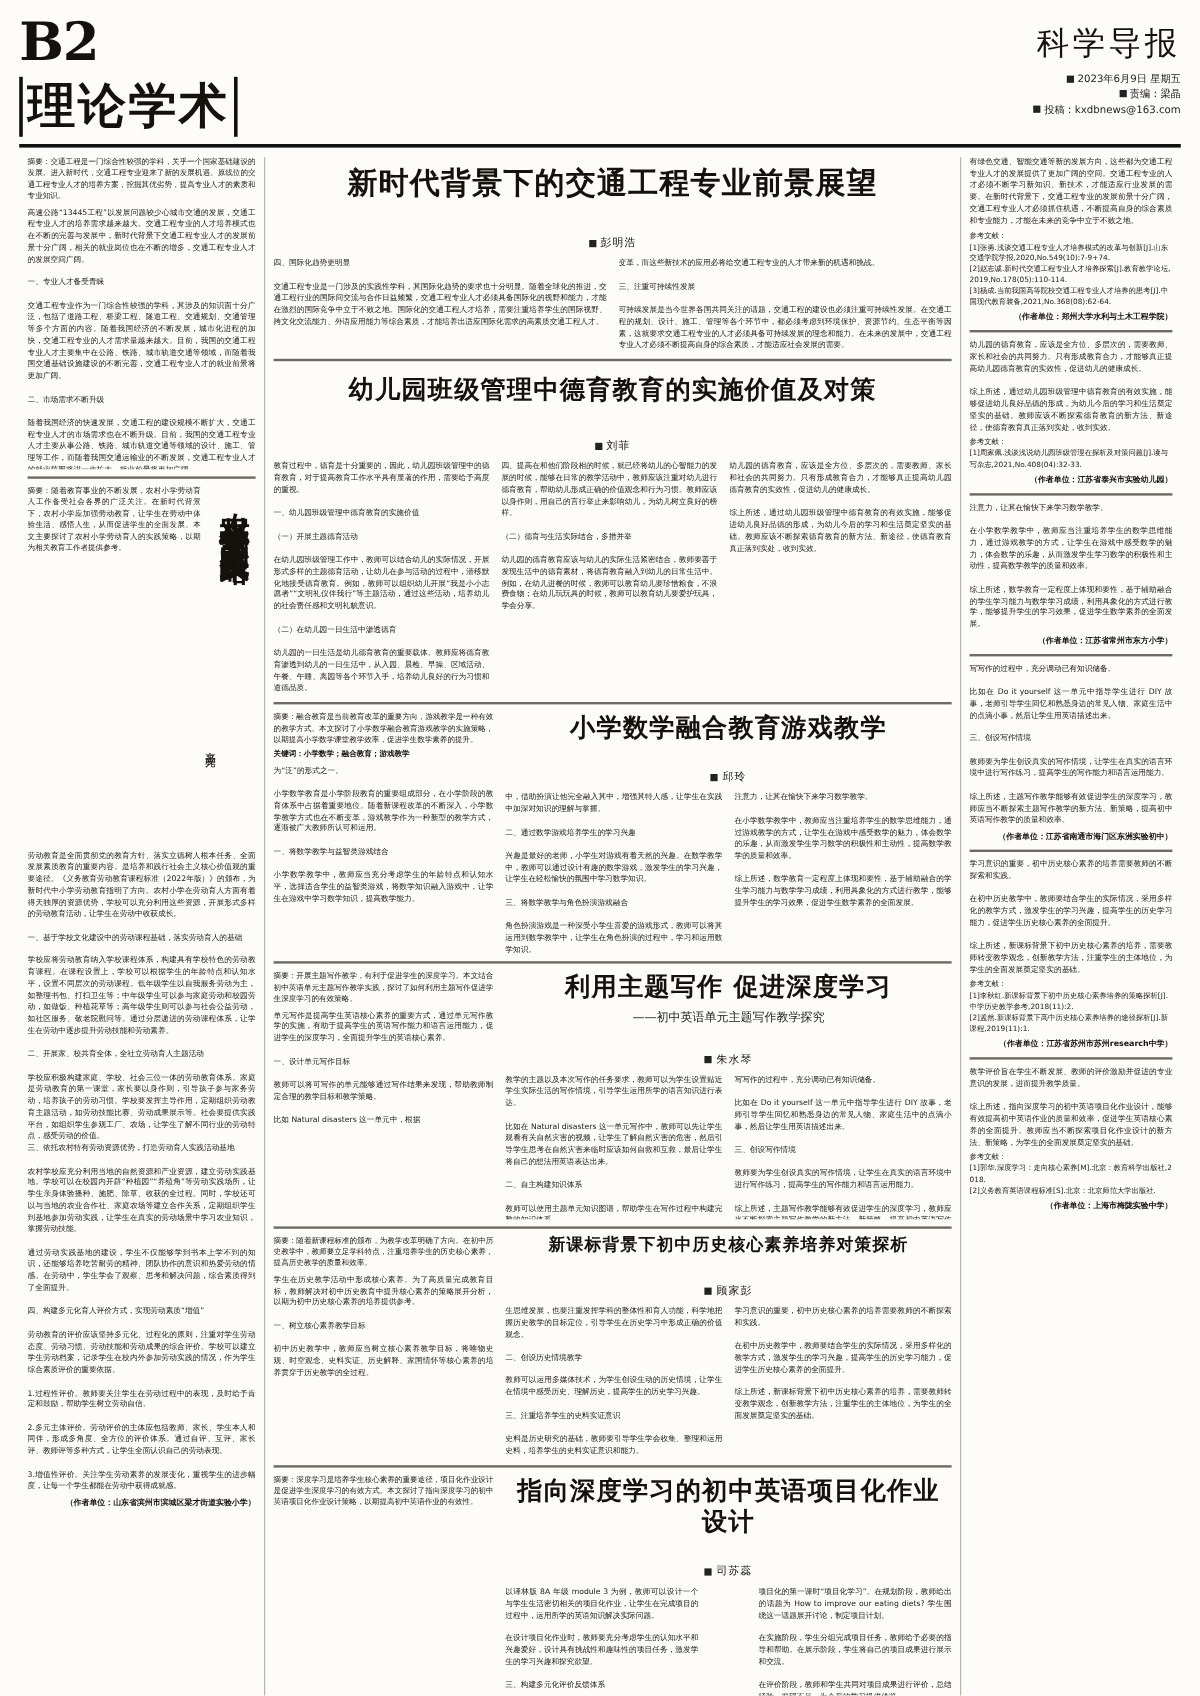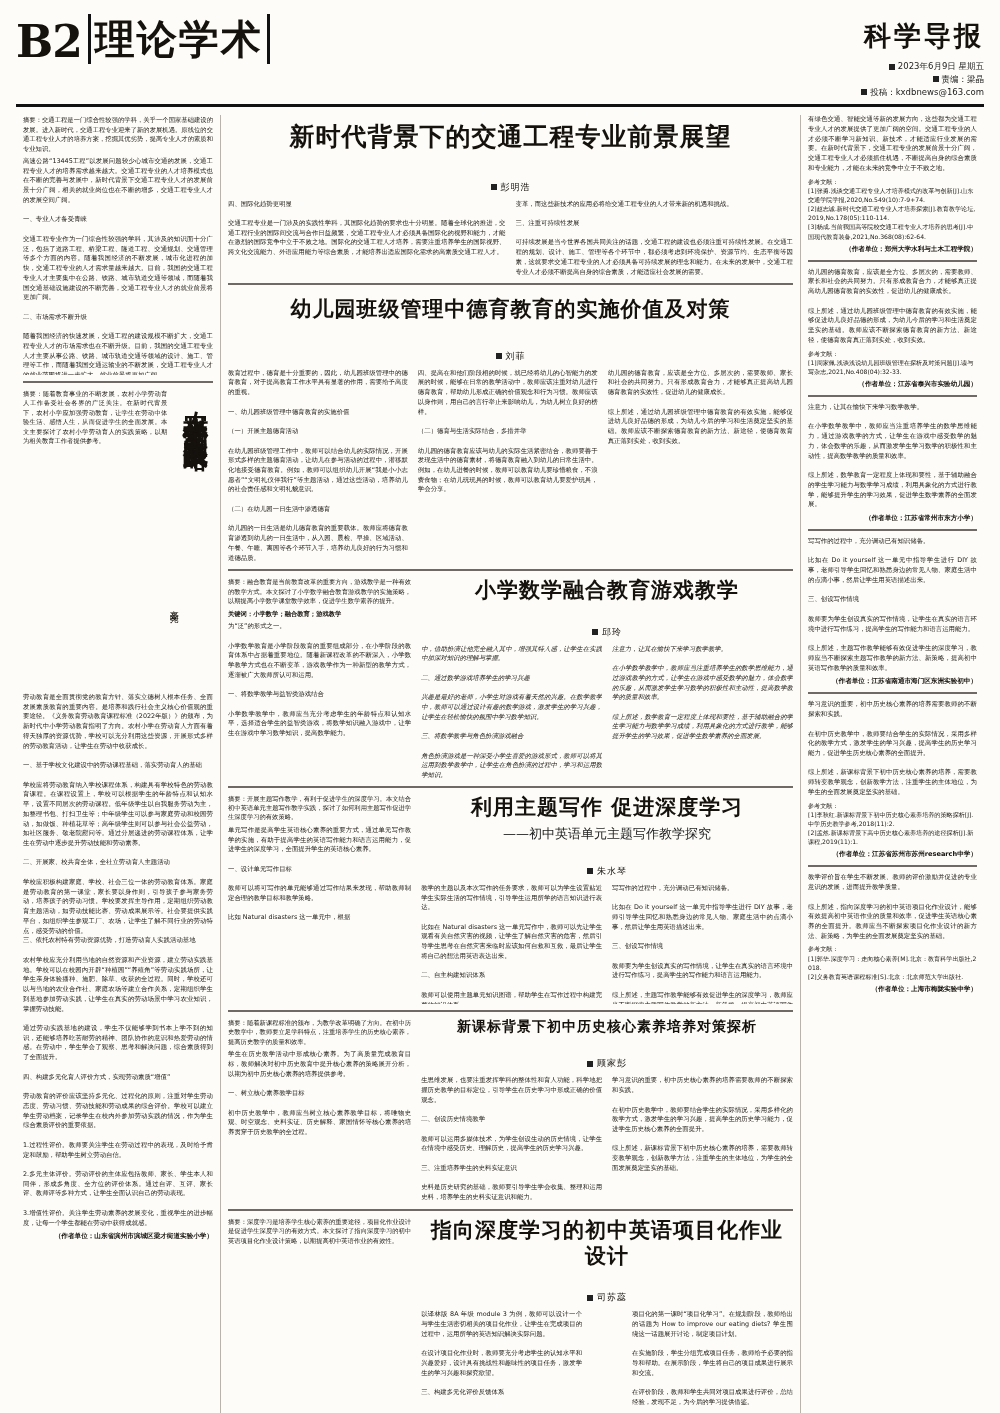--- a/index.html
+++ b/index.html
@@ -7,26 +7,26 @@
     width:1000px;height:1413px;
     font-family:"DejaVu Sans","Liberation Sans",sans-serif;
     color:#15110d;
     position:relative;
     overflow:hidden;
   }
   .page{position:absolute;inset:0;padding:14px 16px;box-sizing:border-box;}
 
   
   .masthead{display:flex;align-items:flex-start;justify-content:space-between;border-bottom:3px solid #111;padding-bottom:6px;}
-  .mast-left{display:flex;align-items:flex-end;gap:6px;}
+  .mast-left{display:flex;align-items:flex-start;gap:6px;flex-direction:column;}
   .page-no{font-family:"DejaVu Serif","Liberation Serif",serif;font-size:44px;font-weight:bold;letter-spacing:-1px;line-height:1;}
   .section-title{display:flex;align-items:center;border-left:3px solid #111;border-right:3px solid #111;padding:0 4px;height:50px;}
   .section-title span{font-size:40px;font-weight:bold;font-family:"DejaVu Serif","Liberation Serif",serif;line-height:1;letter-spacing:2px;}
   .mast-right{text-align:right;padding-top:4px;}
-  .paper-name{font-family:"DejaVu Serif","Liberation Serif",serif;font-size:27px;font-weight:bold;letter-spacing:3px;margin-bottom:6px;}
+  .paper-name{font-family:"DejaVu Serif","Liberation Serif",serif;font-size:27px;font-weight:normal;letter-spacing:3px;margin-bottom:6px;}
   .meta-line{font-size:8.5px;color:#222;line-height:1.5;white-space:nowrap;}
   .meta-line .sq{display:inline-block;width:6px;height:6px;background:#222;margin-right:3px;vertical-align:middle;}
 
   
   .content{display:flex;gap:0;margin-top:8px;height:1310px;}
   .col{box-sizing:border-box;padding:0 7px;}
   .col.c1{width:205px;border-right:1px solid #b9b4ab;}
   .col.c2{width:580px;border-right:1px solid #b9b4ab;}
   .col.c3{width:183px;}
 
@@ -47,21 +47,21 @@
 
   
   .headline{
     font-family:"DejaVu Serif","Liberation Serif",serif;
     font-weight:bold;text-align:center;line-height:1.25;
     letter-spacing:1px;
   }
   .h-main{font-size:25px;margin:6px 0 6px;}
   .h-mid{font-size:21px;margin:5px 0 5px;}
   .h-small{font-size:14px;margin:5px 0 5px;}
-  .subhead{font-size:13px;text-align:center;color:#222;margin-bottom:4px;}
+  .subhead{font-size:10px;text-align:center;color:#222;margin-bottom:4px;}
   .byline{text-align:center;font-size:9px;margin-bottom:6px;letter-spacing:1px;margin-top:22px;}
   .byline .mark{display:inline-block;width:6px;height:6px;background:#222;margin-right:4px;vertical-align:middle;}
 
   
   .vert-head{
     writing-mode:vertical-rl;text-orientation:upright;
     font-family:"DejaVu Serif","Liberation Serif",serif;
     font-size:25px;font-weight:bold;letter-spacing:3px;line-height:1.15;
     height:300px;margin:2px 4px 2px 0;
   }
@@ -202,21 +202,21 @@
 
 小学数学教育是小学阶段教育的重要组成部分，在小学阶段的教育体系中占据着重要地位。随着新课程改革的不断深入，小学数学教学方式也在不断变革，游戏教学作为一种新型的教学方式，逐渐被广大教师所认可和运用。
 
 一、将数学教学与益智类游戏结合
 
 小学数学教学中，教师应当充分考虑学生的年龄特点和认知水平，选择适合学生的益智类游戏，将数学知识融入游戏中，让学生在游戏中学习数学知识，提高数学能力。</div>
         </div>
         <div class="sub" style="width:67%;">
           <div class="headline h-mid" style="margin-top:0;">小学数学融合教育游戏教学</div>
           <div class="byline"><span class="mark"></span><span>邱玲</span></div>
-          <div class="hsplit" style="gap:10px;font-style:italic;">
+          <div class="hsplit" style="gap:10px;">
             <div class="sub" style="width:50%;">
               <div class="body-text" style="max-height:135px;overflow:hidden;">中，借助扮演让他完全融入其中，增强其特人感，让学生在实践中加深对知识的理解与掌握。
 
 二、通过数学游戏培养学生的学习兴趣
 
 兴趣是最好的老师，小学生对游戏有着天然的兴趣。在数学教学中，教师可以通过设计有趣的数学游戏，激发学生的学习兴趣，让学生在轻松愉快的氛围中学习数学知识。
 
 三、将数学教学与角色扮演游戏融合
 
 角色扮演游戏是一种深受小学生喜爱的游戏形式，教师可以将其运用到数学教学中，让学生在角色扮演的过程中，学习和运用数学知识。</div>

